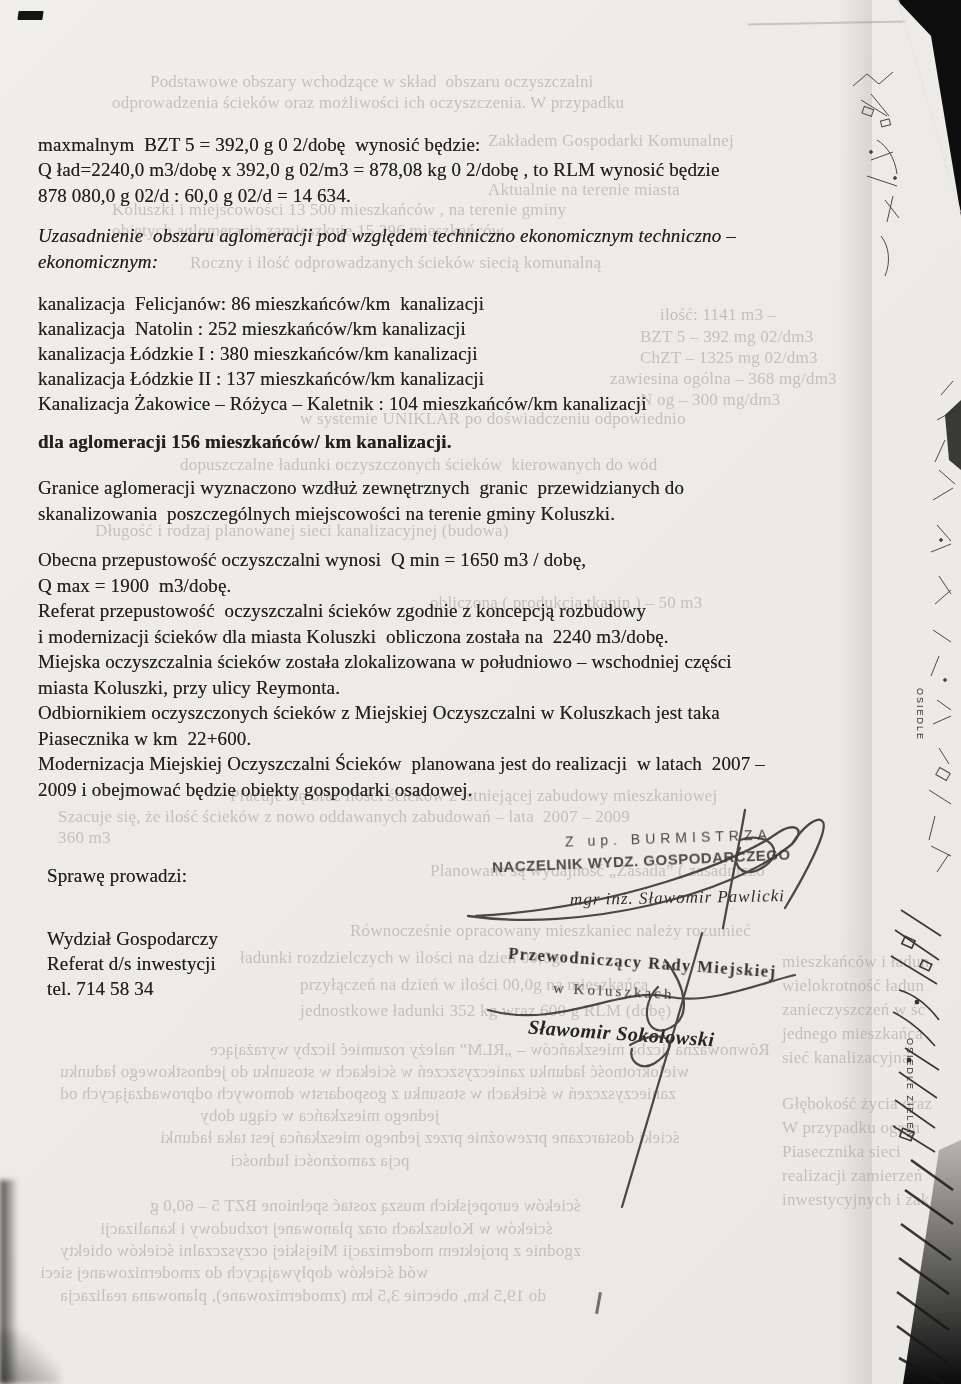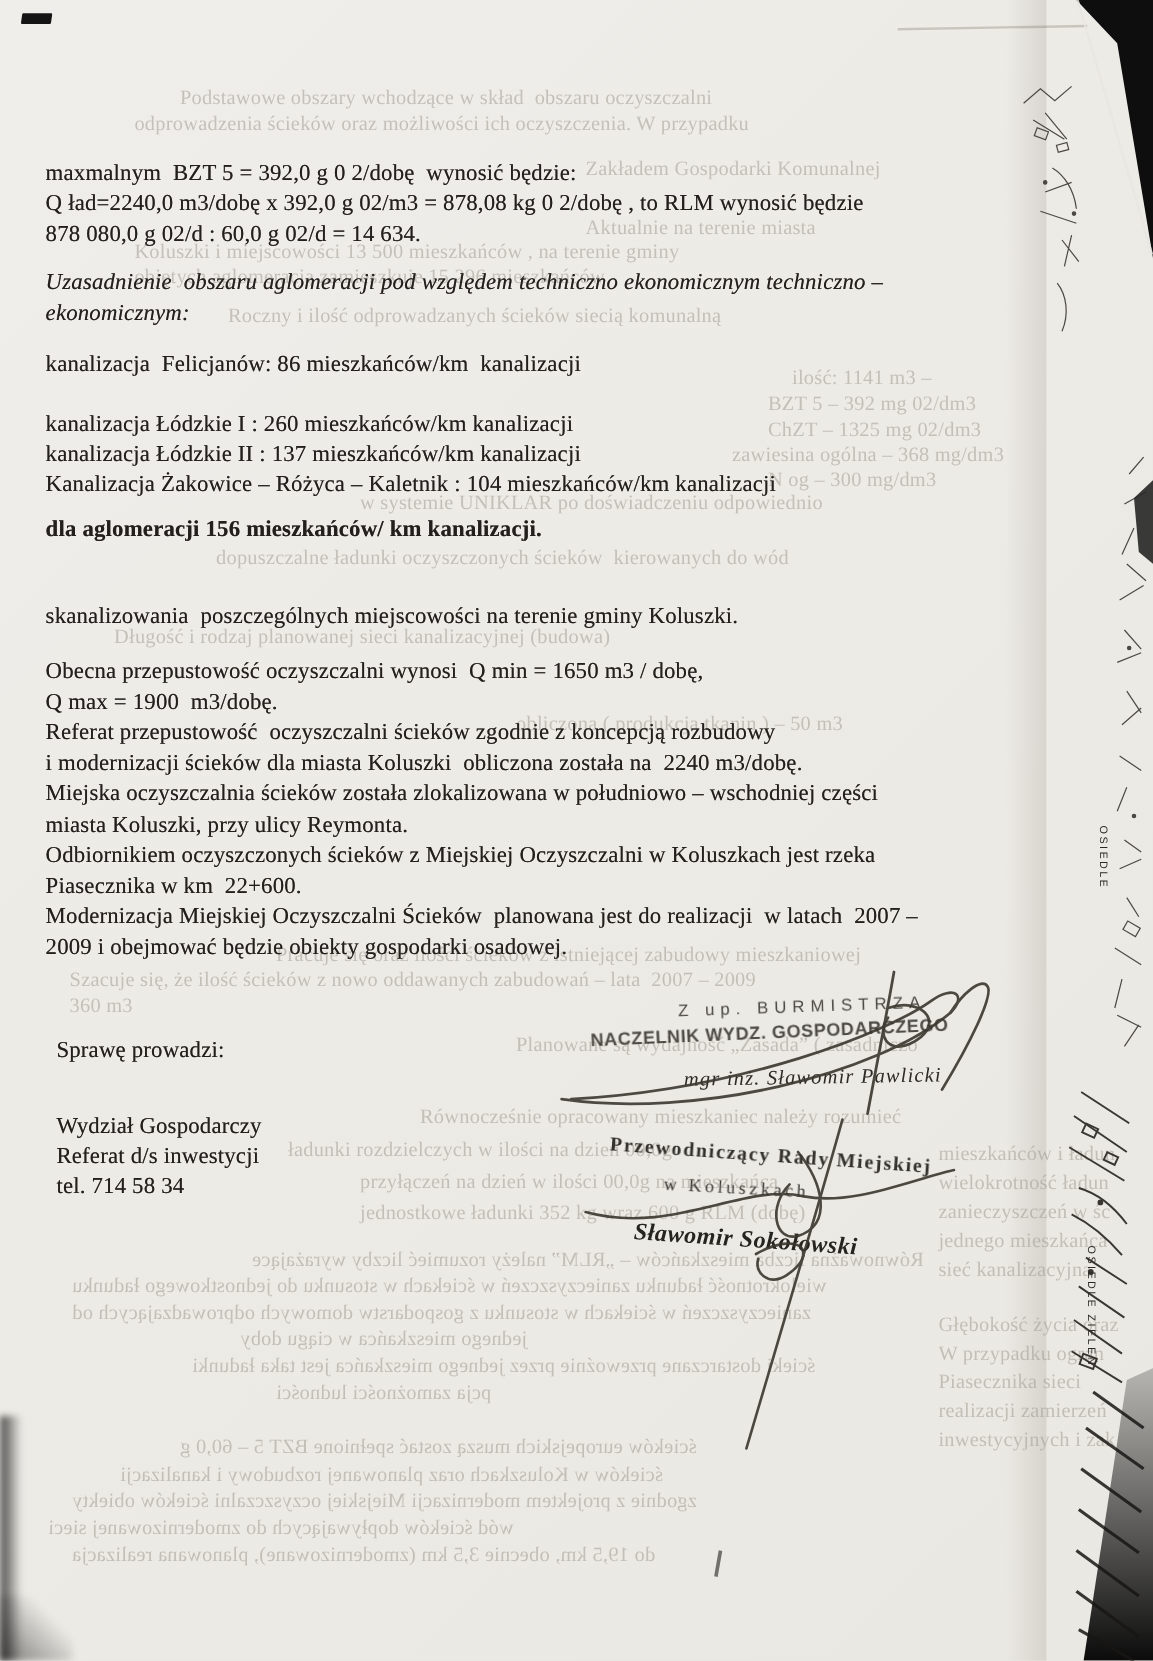--- a/index.html
+++ b/index.html
@@ -105,35 +105,37 @@
   <div class="gh" style="left:782px;top:1190px">inwestycyjnych i zak</div>
 
   <div class="tl" style="left:38px;top:133px">maxmalnym  BZT 5 = 392,0 g 0 2/dobę  wynosić będzie:</div>
   <div class="tl" style="left:38px;top:158px">Q ład=2240,0 m3/dobę x 392,0 g 02/m3 = 878,08 kg 0 2/dobę , to RLM wynosić będzie</div>
   <div class="tl" style="left:38px;top:184px">878 080,0 g 02/d : 60,0 g 02/d = 14 634.</div>
 
   <div class="tl it" style="left:38px;top:224px">Uzasadnienie  obszaru aglomeracji pod względem techniczno ekonomicznym techniczno –</div>
   <div class="tl it" style="left:38px;top:250px">ekonomicznym:</div>
 
   <div class="tl" style="left:38px;top:292px">kanalizacja  Felicjanów: 86 mieszkańców/km  kanalizacji</div>
-  <div class="tl" style="left:38px;top:342px">kanalizacja Łódzkie I : 260 mieszkańców/km kanalizacji</div>
+  <div class="tl" style="left:38px;top:317px">kanalizacja  Natolin : 252 mieszkańców/km kanalizacji</div>
+  <div class="tl" style="left:38px;top:342px">kanalizacja Łódzkie I : 380 mieszkańców/km kanalizacji</div>
   <div class="tl" style="left:38px;top:367px">kanalizacja Łódzkie II : 137 mieszkańców/km kanalizacji</div>
   <div class="tl" style="left:38px;top:392px">Kanalizacja Żakowice – Różyca – Kaletnik : 104 mieszkańców/km kanalizacji</div>
 
   <div class="tl bd" style="left:38px;top:430px">dla aglomeracji 156 mieszkańców/ km kanalizacji.</div>
 
+  <div class="tl" style="left:38px;top:476px">Granice aglomeracji wyznaczono wzdłuż zewnętrznych  granic  przewidzianych do</div>
   <div class="tl" style="left:38px;top:502px">skanalizowania  poszczególnych miejscowości na terenie gminy Koluszki.</div>
 
   <div class="tl" style="left:38px;top:548px">Obecna przepustowość oczyszczalni wynosi  Q min = 1650 m3 / dobę,</div>
   <div class="tl" style="left:38px;top:574px">Q max = 1900  m3/dobę.</div>
   <div class="tl" style="left:38px;top:599px">Referat przepustowość  oczyszczalni ścieków zgodnie z koncepcją rozbudowy</div>
   <div class="tl" style="left:38px;top:625px">i modernizacji ścieków dla miasta Koluszki  obliczona została na  2240 m3/dobę.</div>
   <div class="tl" style="left:38px;top:650px">Miejska oczyszczalnia ścieków została zlokalizowana w południowo – wschodniej części</div>
   <div class="tl" style="left:38px;top:676px">miasta Koluszki, przy ulicy Reymonta.</div>
-  <div class="tl" style="left:38px;top:701px">Odbiornikiem oczyszczonych ścieków z Miejskiej Oczyszczalni w Koluszkach jest rzeka</div>
+  <div class="tl" style="left:38px;top:701px">Odbiornikiem oczyszczonych ścieków z Miejskiej Oczyszczalni w Koluszkach jest taka</div>
   <div class="tl" style="left:38px;top:727px">Piasecznika w km  22+600.</div>
   <div class="tl" style="left:38px;top:752px">Modernizacja Miejskiej Oczyszczalni Ścieków  planowana jest do realizacji  w latach  2007 –</div>
   <div class="tl" style="left:38px;top:778px">2009 i obejmować będzie obiekty gospodarki osadowej.</div>
 
   <div class="tl" style="left:47px;top:864px">Sprawę prowadzi:</div>
   <div class="tl" style="left:47px;top:927px">Wydział Gospodarczy</div>
   <div class="tl" style="left:47px;top:952px">Referat d/s inwestycji</div>
   <div class="tl" style="left:47px;top:977px">tel. 714 58 34</div>
 
   <div class="stamp s1a" style="left:565px;top:830px">Z up. BURMISTRZA</div>

